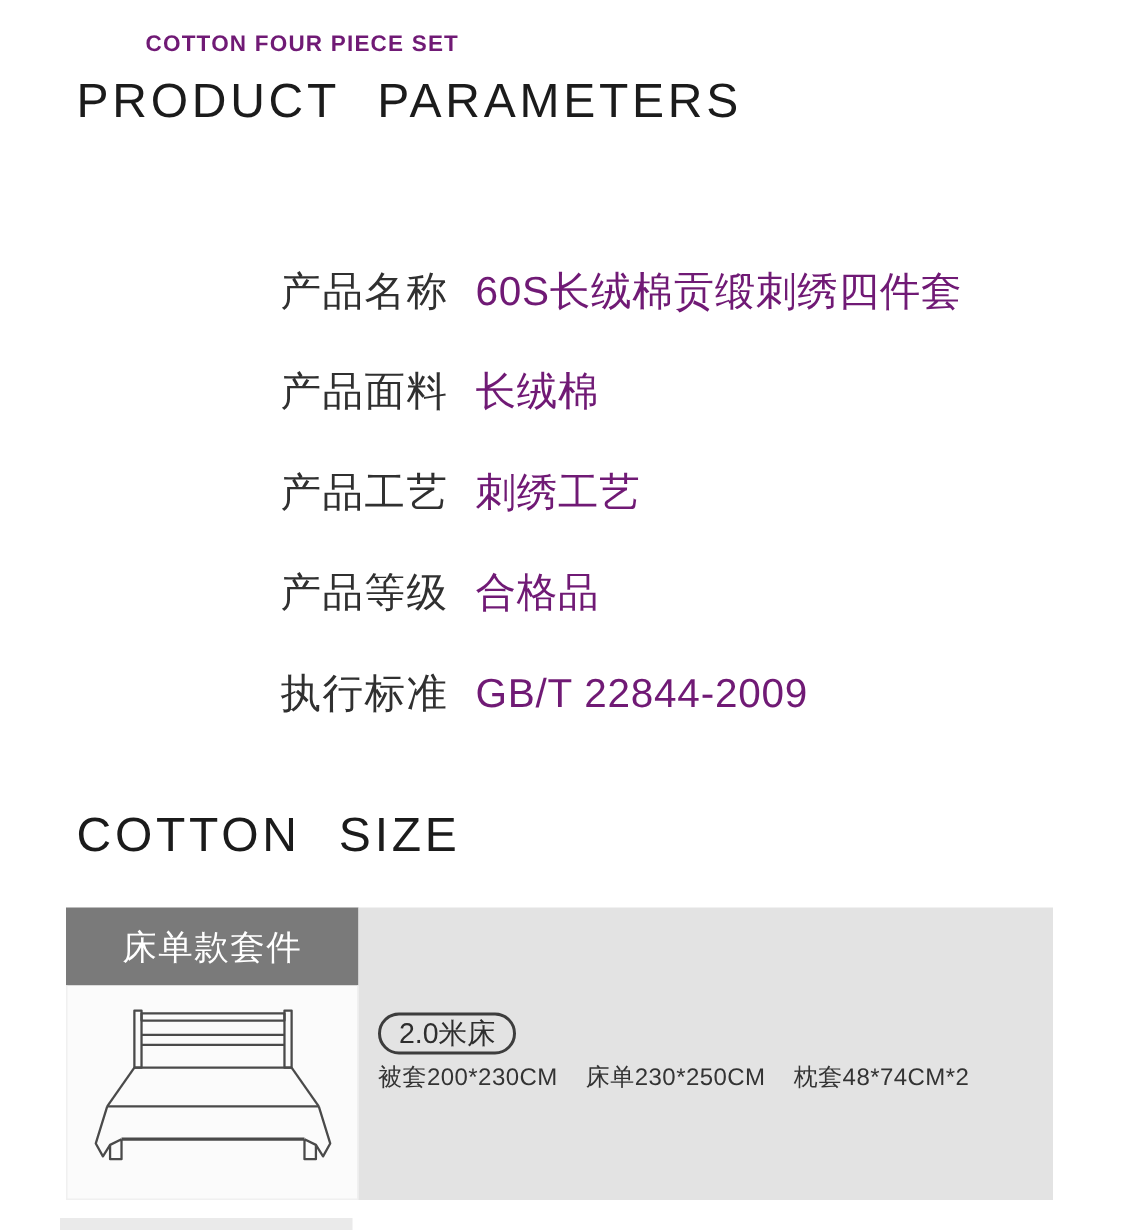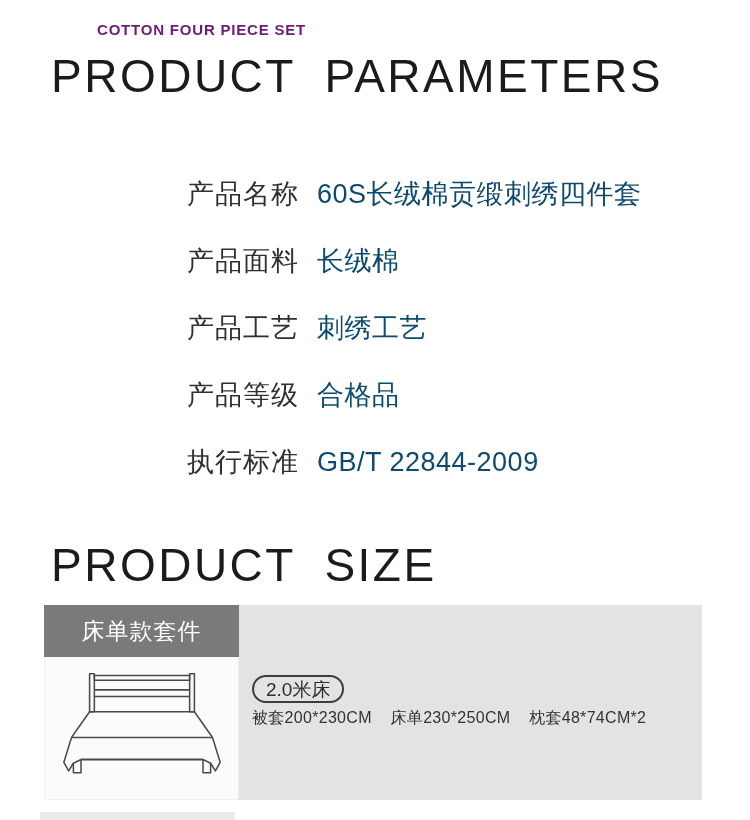--- a/index.html
+++ b/index.html
@@ -13,41 +13,41 @@
   }
 
   
   .eyebrow {
     position: absolute; left: 55px; top: 21px;
     font-size: 15px; font-weight: 700;
     letter-spacing: 0.8px; color: #701a75; margin-left: 42px;
   }
   .big-title {
     position: absolute; left: 51px;
-    font-size: 46px; font-weight: 400;
+    font-size: 32px; font-weight: 400;
     letter-spacing: 2.5px; word-spacing: 14px;
     color: #1b1b1b; white-space: nowrap;
   }
   #title-parameters { top: 49px; }
   #title-size { top: 538px; }
 
   
   .params {
     position: absolute; left: 187px; top: 182px;
   }
   .param-row {
     display: flex; align-items: baseline;
     height: 24px; margin-bottom: 43px;
     font-size: 27px; line-height: 24px;
   }
   .param-label {
     width: 130px; flex: 0 0 130px;
     color: #303030; letter-spacing: 1px;
   }
-  .param-value { color: #0c4a6e; letter-spacing: 0.5px; }
+  .param-value { color: #701a75; letter-spacing: 0.5px; }
 
   
   .size-card {
     position: absolute; left: 44px; top: 605px;
     width: 658px; height: 195px;
     display: flex;
   }
   .card-left { width: 195px; flex: 0 0 195px; display: flex; flex-direction: column; }
   .card-variant-header {
     height: 52px; background: #7a7a7a;
@@ -106,21 +106,21 @@
   <div class="param-row">
     <div class="param-label">产品等级</div>
     <div class="param-value">合格品</div>
   </div>
   <div class="param-row">
     <div class="param-label">执行标准</div>
     <div class="param-value">GB/T 22844-2009</div>
   </div>
 </div>
 
-<div class="big-title" id="title-size">PRODUCT SIZE</div>
+<div class="big-title" id="title-size">COTTON SIZE</div>
 
 <div class="size-card">
   <div class="card-left">
     <div class="card-variant-header">床单款套件</div>
     <div class="card-illustration-panel">
       <svg class="bed-svg" viewBox="0 0 170 128" fill="none" stroke="#4a4a4a" stroke-width="1.6" stroke-linejoin="round">
 
         <rect x="30" y="7" width="5" height="40"></rect>
         <rect x="135" y="7" width="5" height="40"></rect>
 

